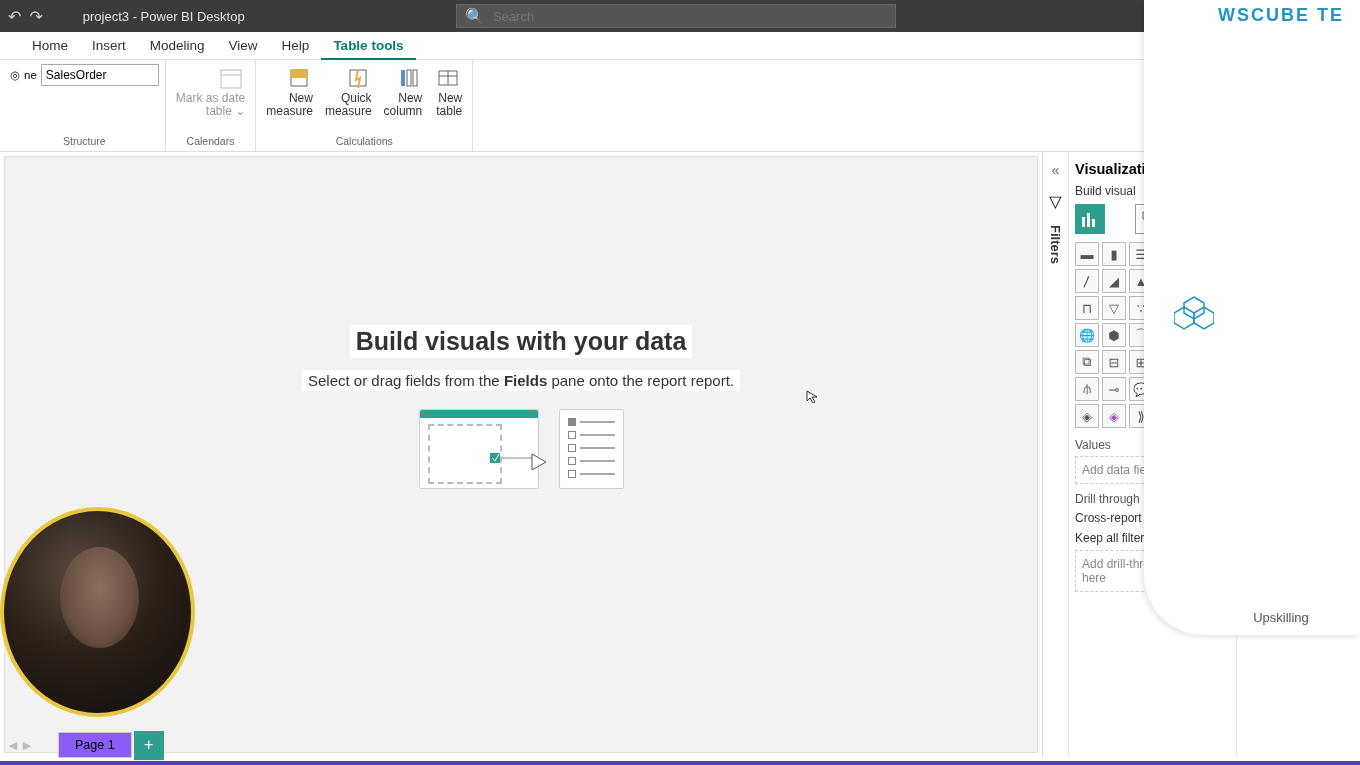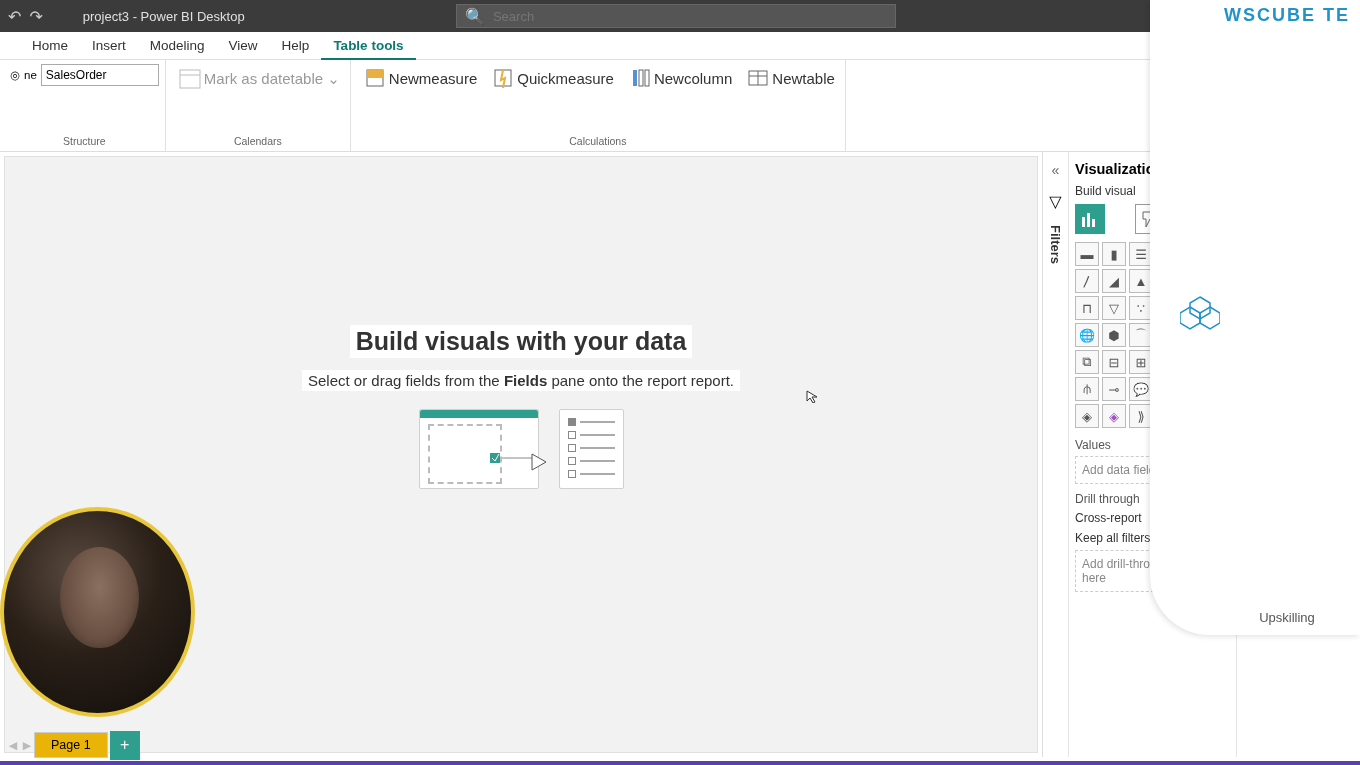--- a/index.html
+++ b/index.html
@@ -7,37 +7,37 @@
 
 
 .titlebar { height: 32px; background: #3b3b3b; color: #fff; display: flex; align-items: center; padding: 0 8px; }
 .titlebar .nav-icons { display: flex; gap: 8px; margin-right: 40px; color: #ccc; }
 .titlebar .title { font-size: 13px; color: #e0e0e0; }
 .titlebar .search { margin: 0 auto; position: absolute; left: 456px; width: 440px; height: 24px; background: #555; border: 1px solid #666; display: flex; align-items: center; padding: 0 8px; color: #ccc; }
 .titlebar .search input { background: transparent; border: none; outline: none; color: #ccc; font-size: 13px; margin-left: 8px; width: 380px; }
 .titlebar .signin { margin-left: auto; font-size: 13px; color: #ddd; }
 
 
-.logo-overlay { position: absolute; right: 0; top: 0; z-index: 100; background: #fff; border-radius: 0 0 0 60px; padding: 5px 10px 10px 30px; box-shadow: -2px 2px 5px rgba(0,0,0,0.1); display: flex; align-items: center; }
+.logo-overlay { position: absolute; right: 0; top: 0; z-index: 100; background: #fff; border-radius: 0 0 0 60px; padding: 5px 16px 10px 30px; box-shadow: -2px 2px 5px rgba(0,0,0,0.1); display: flex; align-items: center; }
 .logo-overlay svg { width: 40px; height: 40px; }
 .logo-text { display: flex; flex-direction: column; margin-left: 4px; }
 .logo-text .main { font-size: 18px; font-weight: 600; color: #2193c9; letter-spacing: 2px; }
 .logo-text .sub { font-size: 13px; color: #555; text-align: center; }
 
 
 .ribbon-tabs { height: 28px; background: #fff; display: flex; align-items: center; padding: 0 20px; border-bottom: 1px solid #e0e0e0; }
 .ribbon-tab { padding: 0 12px; font-size: 13.5px; color: #333; height: 28px; line-height: 28px; cursor: pointer; }
 .ribbon-tab.active { color: #0e7a6f; border-bottom: 2px solid #0e7a6f; font-weight: bold; }
 
 
 .ribbon { height: 92px; background: #fff; border-bottom: 1px solid #ddd; display: flex; padding-left: 4px; }
 .ribbon-group { display: flex; flex-direction: column; justify-content: space-between; border-right: 1px solid #e0e0e0; padding: 4px 6px 2px 6px; }
 .group-items { display: flex; gap: 4px; }
 .group-label { font-size: 10.5px; color: #666; text-align: center; padding-bottom: 2px; }
-.ribbon-item { display: flex; flex-direction: row; align-items: center; padding: 0 4px; font-size: 15px; color: #333; cursor: pointer; }
+.ribbon-item { display: flex; flex-direction: column; align-items: flex-end; padding: 0 4px; font-size: 12px; color: #333; cursor: pointer; }
 .ribbon-item.disabled { color: #999; cursor: default; }
 .ribbon-item .ico { width: 28px; height: 28px; display: flex; align-items: center; justify-content: center; font-size: 20px; }
 .ribbon-item span.lbl { line-height: 13px; text-align: center; }
 .name-field { display: flex; align-items: center; gap: 4px; font-size: 11.5px; }
 .name-field input { width: 118px; height: 22px; border: 1px solid #aaa; padding: 0 4px; font-size: 12px; }
 
 
 .main { display: flex; height: 605px; }
 
 .canvas-area { flex: 1; background: #f2f2f2; position: relative; margin: 4px; border: 1px solid #e0e0e0; }
@@ -88,21 +88,21 @@
 .fields-list { list-style: none; }
 .fields-list li { display: flex; align-items: center; gap: 4px; padding: 3px 2px; font-size: 12.5px; color: #333; cursor: pointer; white-space:nowrap;}
 .fields-list li .chev { color: #999; font-size: 11px; width:10px;}
 .fields-list li .tico { color: #666; font-size: 12px; }
 .fields-list li.selected { background: #e5e5e5; }
 .fields-list li.selected .chev { transform:rotate(90deg) translateX(-1px);}
 
 
 .pagebar { position: absolute; bottom: 6px; left: 6px; display: flex; align-items: center; height: 28px; }
 .pagebar .navbtn { width: 14px; text-align: center; color: #bbb; font-size: 11px; }
-.page-tab { border: 1px solid #ccc; padding: 5px 16px; font-size: 12.5px; background: #eab308; }
+.page-tab { border: 1px solid #ccc; padding: 5px 16px; font-size: 12.5px; background: #8b5cf6; margin-left: 24px; }
 .add-page { width: 30px; height: 29px; background: #2e9e8f; color: #fff; display: flex; align-items: center; justify-content: center; font-size: 16px; margin-left: 2px; }
 
 
 .webcam { position: absolute; left: 0px; bottom: 48px; width: 195px; height: 210px; border-radius: 50%; border: 4px solid #e8c73c; overflow: hidden; background: radial-gradient(circle at 40% 30%, #5a4a40 0%, #2a2018 45%, #100c0a 100%); }
 .webcam::after { content:''; position:absolute; left:30%; top:18%; width:42%; height:50%; background: radial-gradient(ellipse at 50% 40%, #8a7060 0%, #6a5042 60%, transparent 100%); border-radius:50%;}
 
 
 .bottom-line { position: absolute; bottom: 0; left: 0; right: 0; height: 4px; background: #5a3fb0; }
 
 svg { display: block; }

